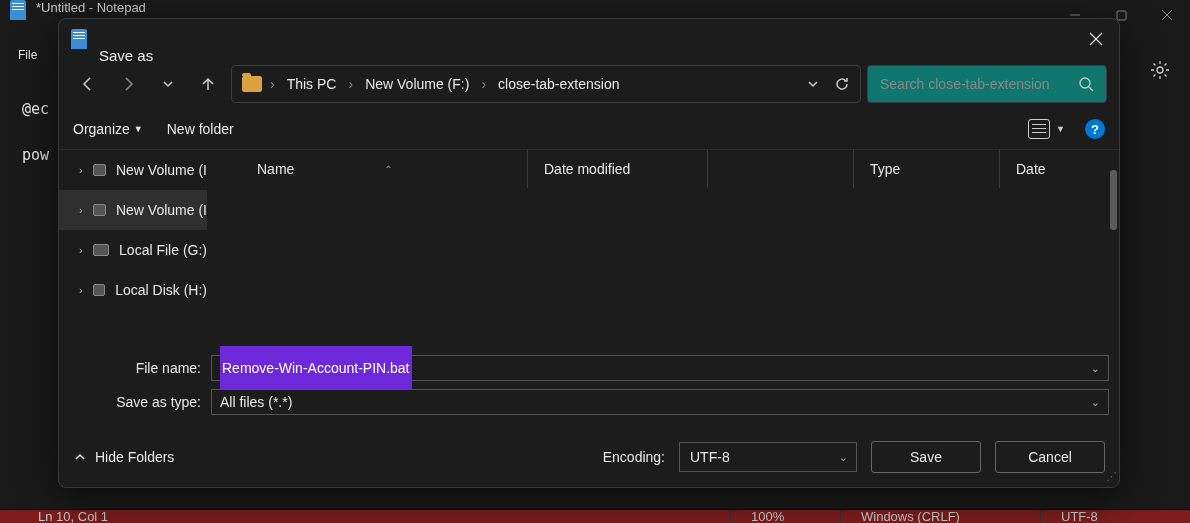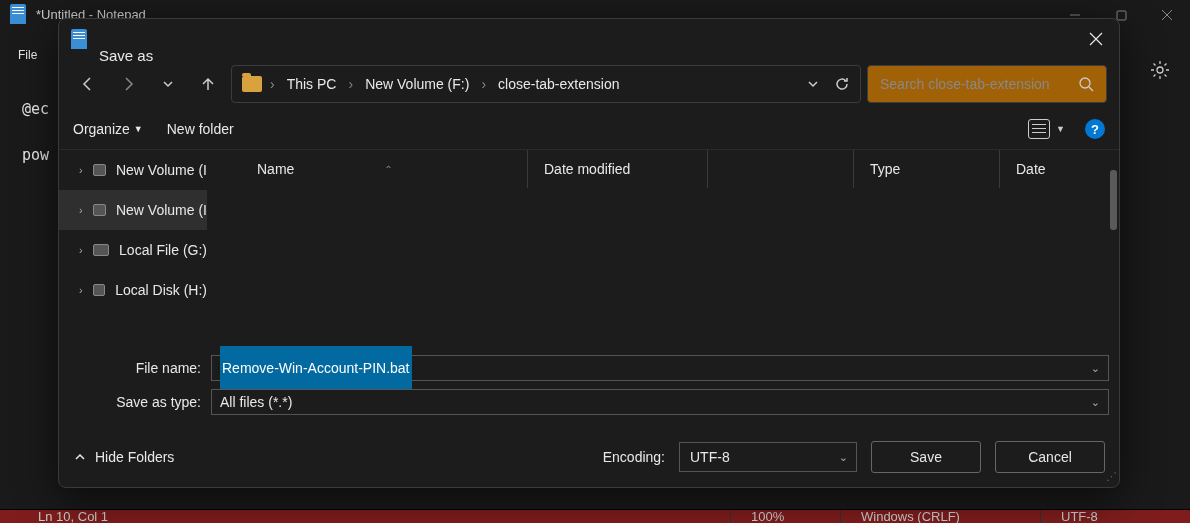--- a/index.html
+++ b/index.html
@@ -9,21 +9,21 @@
   font-family: "Segoe UI", Arial, sans-serif;
   font-size: 14px; color: #e8e8e8;
   overflow: hidden; position: relative;
 }
 .app-bg {
   position: absolute; inset: 0;
   background: #1a1a1a;
 }
 .notepad-header {
   position: absolute; top: 0; left: 0; right: 0; height: 28px;
-  display: flex; align-items: center; padding-left: 10px;
+  display: flex; padding-left: 10px;
 }
 .notepad-icon {
   width: 16px; height: 20px; background: #3a8ed6;
   border-radius: 2px 2px 0 0; margin-right: 10px;
   position: relative;
 }
 .notepad-icon::after {
   content: ""; position: absolute; top: 3px; left: 2px; right: 2px;
   height: 1px; background: #fff; box-shadow: 0 3px 0 #fff, 0 6px 0 #fff;
 }
@@ -100,21 +100,21 @@
   content:""; position:absolute; top:-3px; left:0; width:9px; height:3px;
   background:#d9a23e; border-radius:2px 2px 0 0;
 }
 .crumb { color: #e8e8e8; padding: 0 4px; }
 .crumb-sep { color: #888; padding: 0 2px; }
 .addr-tail { margin-left: auto; display: flex; gap: 14px; align-items:center; }
 .icon { display: inline-flex; }
 
 .search {
   width: 240px; height: 38px; border: 1px solid #3c3c3c;
-  background: #a16207; border-radius: 4px;
+  background: #0f766e; border-radius: 4px;
   display: flex; align-items: center; padding: 0 12px;
 }
 .search input {
   flex: 1; background: transparent; border: none; outline: none;
   color: #e8e8e8; font-size: 14px;
 }
 .search input::placeholder { color: #888; }
 
 .dlg-toolbar {
   height: 40px; display: flex; align-items: center;
@@ -182,21 +182,21 @@
 .field-label {
   width: 142px; text-align: right; padding-right: 10px;
   color: #e8e8e8;
 }
 .field-input {
   flex: 1; height: 26px; background: #1c1c1c;
   border: 1px solid #555; display: flex; align-items: center;
   padding: 0 8px; position: relative;
 }
 .fname-val {
-  background: #0369a1; color: #fff; padding: 14px 2px;
+  background: #6d28d9; color: #fff; padding: 14px 2px;
 }
 .field-chev {
   position: absolute; right: 8px; color: #aaa; font-size: 11px;
 }
 
 .dlg-footer {
   height: 60px; display: flex; align-items: center;
   padding: 0 14px; gap: 14px; text-align: right;
 }
 .hide-folders {

